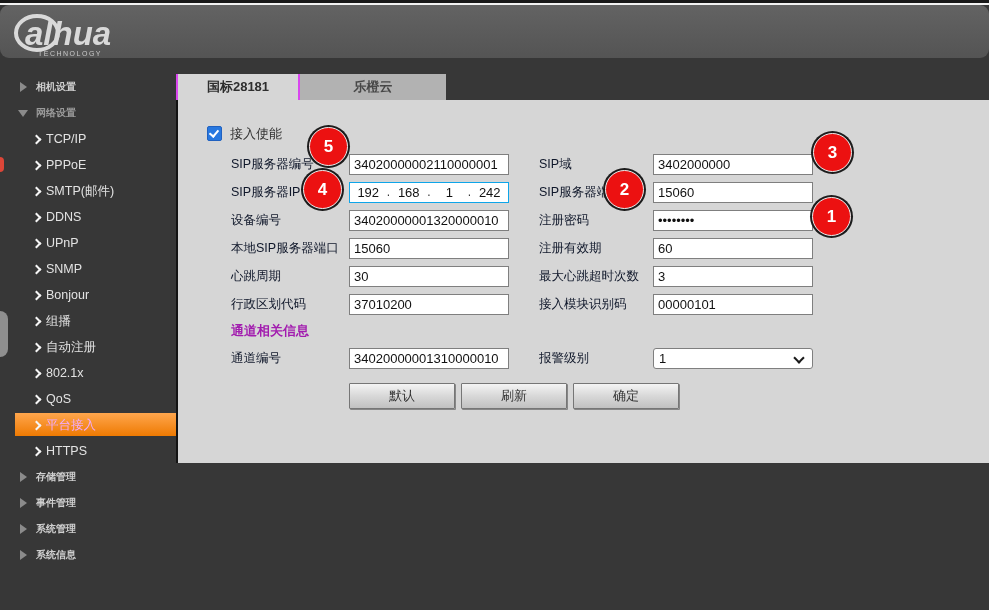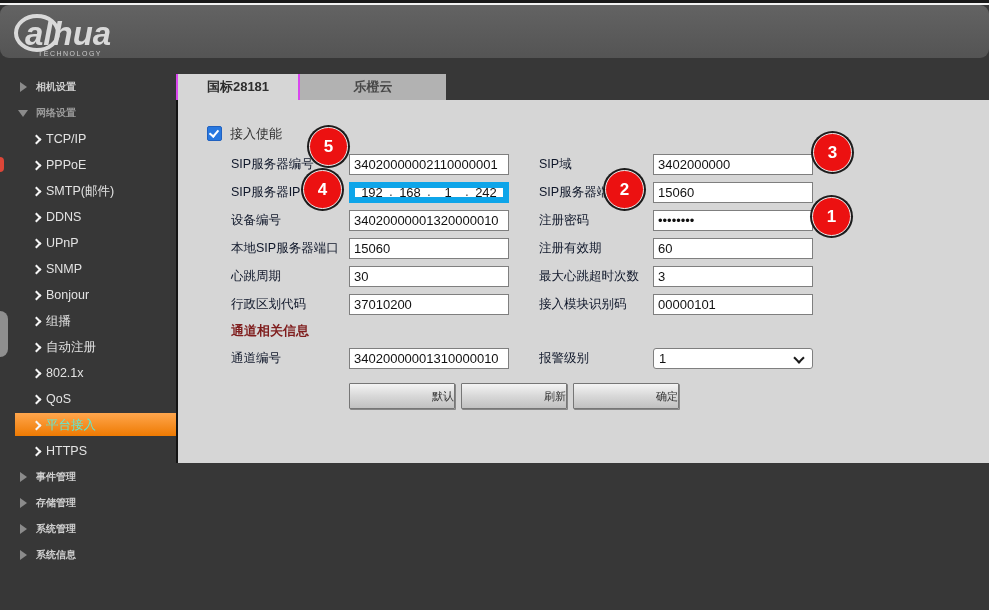--- a/index.html
+++ b/index.html
@@ -19,21 +19,21 @@
     border-left:7px solid #8b8b8b;border-top:5px solid transparent;border-bottom:5px solid transparent;}
   .tri-d{position:absolute;left:18px;top:10px;width:0;height:0;
     border-top:7px solid #8b8b8b;border-left:5px solid transparent;border-right:5px solid transparent;}
   .g-label{position:absolute;left:36px;top:0;line-height:26px;font-size:10px;font-weight:bold;color:#cfcfcf;white-space:nowrap;}
   .g-dim{color:#9a9a9a;}
   .chev{position:absolute;left:33px;top:10px;width:5px;height:5px;
     border-top:2px solid #f5f5f5;border-right:2px solid #f5f5f5;transform:rotate(45deg);}
   .s-label{position:absolute;left:46px;top:0;line-height:26px;font-size:12.5px;color:#e3e3e3;white-space:nowrap;}
   .m-row.active .hl{position:absolute;left:15px;right:0;top:1px;bottom:2px;
     background:linear-gradient(#ffa64d,#ee7a02);}
-  .m-row.active .s-label{color:#5eead4;z-index:2;}
+  .m-row.active .s-label{color:#f0abfc;z-index:2;}
   .m-row.active .chev{z-index:2;}
 
   
   .edge-red{position:absolute;left:0;top:157px;width:4px;height:15px;background:#dc4638;border-radius:0 7px 7px 0;}
   .edge-gray{position:absolute;left:0;top:311px;width:8px;height:46px;background:#8f8f8f;border-radius:0 9px 9px 0;}
 
   
   .tab{position:absolute;top:74px;height:26px;line-height:26px;text-align:center;
     font-size:13px;font-weight:bold;border-left:2px solid #d946ef;box-sizing:border-box;cursor:pointer;}
   .tab-active{left:176px;width:122px;background:#d6d6d6;color:#2e2e2e;}
@@ -49,36 +49,36 @@
   .enable-label{position:absolute;left:23px;top:0;line-height:15px;font-size:13px;color:#333;white-space:nowrap;}
 
   
   .fgrid{position:absolute;left:53px;display:grid;grid-template-columns:118px 160px 30px 114px 160px;
     grid-auto-rows:28px;align-items:center;}
   .fgrid1{top:50px;}
   .fgrid2{top:244px;}
   .flabel{font-size:12.5px;color:#0f172a;white-space:nowrap;overflow:visible;}
   .tinput{width:100%;height:21px;box-sizing:border-box;border:1px solid #7f7f7f;background:#fff;
     font-family:"Liberation Sans","DejaVu Sans",sans-serif;font-size:13px;color:#111;padding:0 4px;}
-  .ipbox{width:160px;height:21px;box-sizing:border-box;border:6px solid #0ea5e9;background:#fff;
+  .ipbox{width:160px;height:21px;box-sizing:border-box;border:1px solid #0ea5e9;background:#fff;
     display:flex;align-items:center;font-size:13px;color:#111;}
   .ipseg{flex:1;text-align:center;}
   .ipdot{width:4px;text-align:center;color:#333;font-size:12px;}
   .sectitle{position:absolute;left:53px;top:219px;height:24px;line-height:24px;
-    font-size:13px;font-weight:bold;color:#7f1d1d;white-space:nowrap;}
+    font-size:13px;font-weight:bold;color:#a21caf;white-space:nowrap;}
   .selectbox{position:relative;width:160px;height:21px;box-sizing:border-box;border:1px solid #7f7f7f;
     border-radius:3px;background:#fff;font-size:13px;color:#111;line-height:19px;padding-left:5px;cursor:pointer;}
   .sel-chev{position:absolute;right:9px;top:5px;width:6px;height:6px;
     border-right:2px solid #1a1a1a;border-bottom:2px solid #1a1a1a;transform:rotate(45deg);}
 
   
   .btnrow{position:absolute;left:171px;top:283px;display:flex;gap:6px;}
   .btn{width:106px;height:26px;box-sizing:border-box;border:1px solid #767676;border-radius:1px;
     background:linear-gradient(#f4f4f4,#d9d9d9 48%,#c1c1c1);box-shadow:1px 1px 0 rgba(40,40,40,.45);
-    font-size:11px;color:#333;text-align:right;line-height:24px;cursor:pointer;}
+    font-size:13px;color:#333;text-align:center;line-height:24px;cursor:pointer;}
 
   
   .ann{position:absolute;width:37px;height:37px;border-radius:50%;background:#ec1111;
     border:1px solid #eee;box-shadow:0 0 0 2px #1c1c1c;color:#fff;font-weight:bold;font-size:17px;
     display:flex;align-items:center;justify-content:center;z-index:50;}
   .ann1{left:812px;top:197px;} .ann2{left:605px;top:170px;} .ann3{left:813px;top:133px;}
   .ann4{left:303px;top:170px;} .ann5{left:309px;top:127px;}
 </style>
 </head>
 <body>
@@ -157,25 +157,25 @@
       <span class="hl"></span>
       <span class="chev"></span>
       <span class="s-label">平台接入</span>
     </div>
     <div class="m-row">
       <span class="chev"></span>
       <span class="s-label">HTTPS</span>
     </div>
     <div class="m-row">
       <span class="tri-r"></span>
+      <span class="g-label">存储管理</span>
+    </div>
+    <div class="m-row">
+      <span class="tri-r"></span>
       <span class="g-label">事件管理</span>
-    </div>
-    <div class="m-row">
-      <span class="tri-r"></span>
-      <span class="g-label">存储管理</span>
     </div>
     <div class="m-row">
       <span class="tri-r"></span>
       <span class="g-label">系统管理</span>
     </div>
     <div class="m-row">
       <span class="tri-r"></span>
       <span class="g-label">系统信息</span>
     </div>
   </div>

